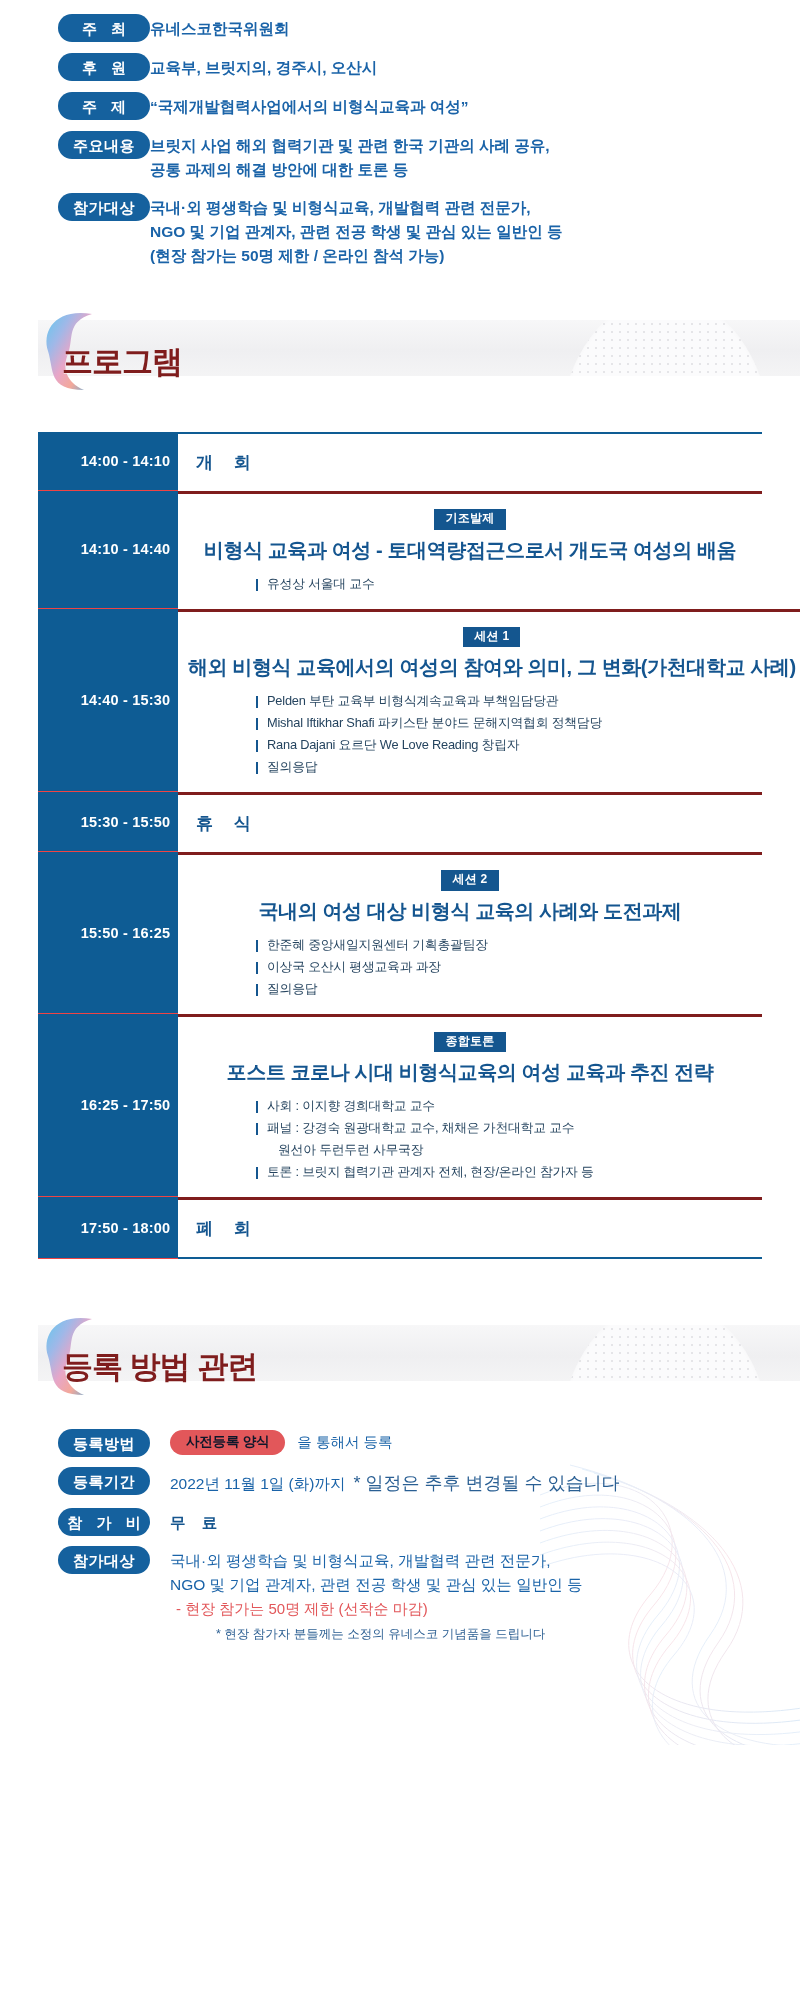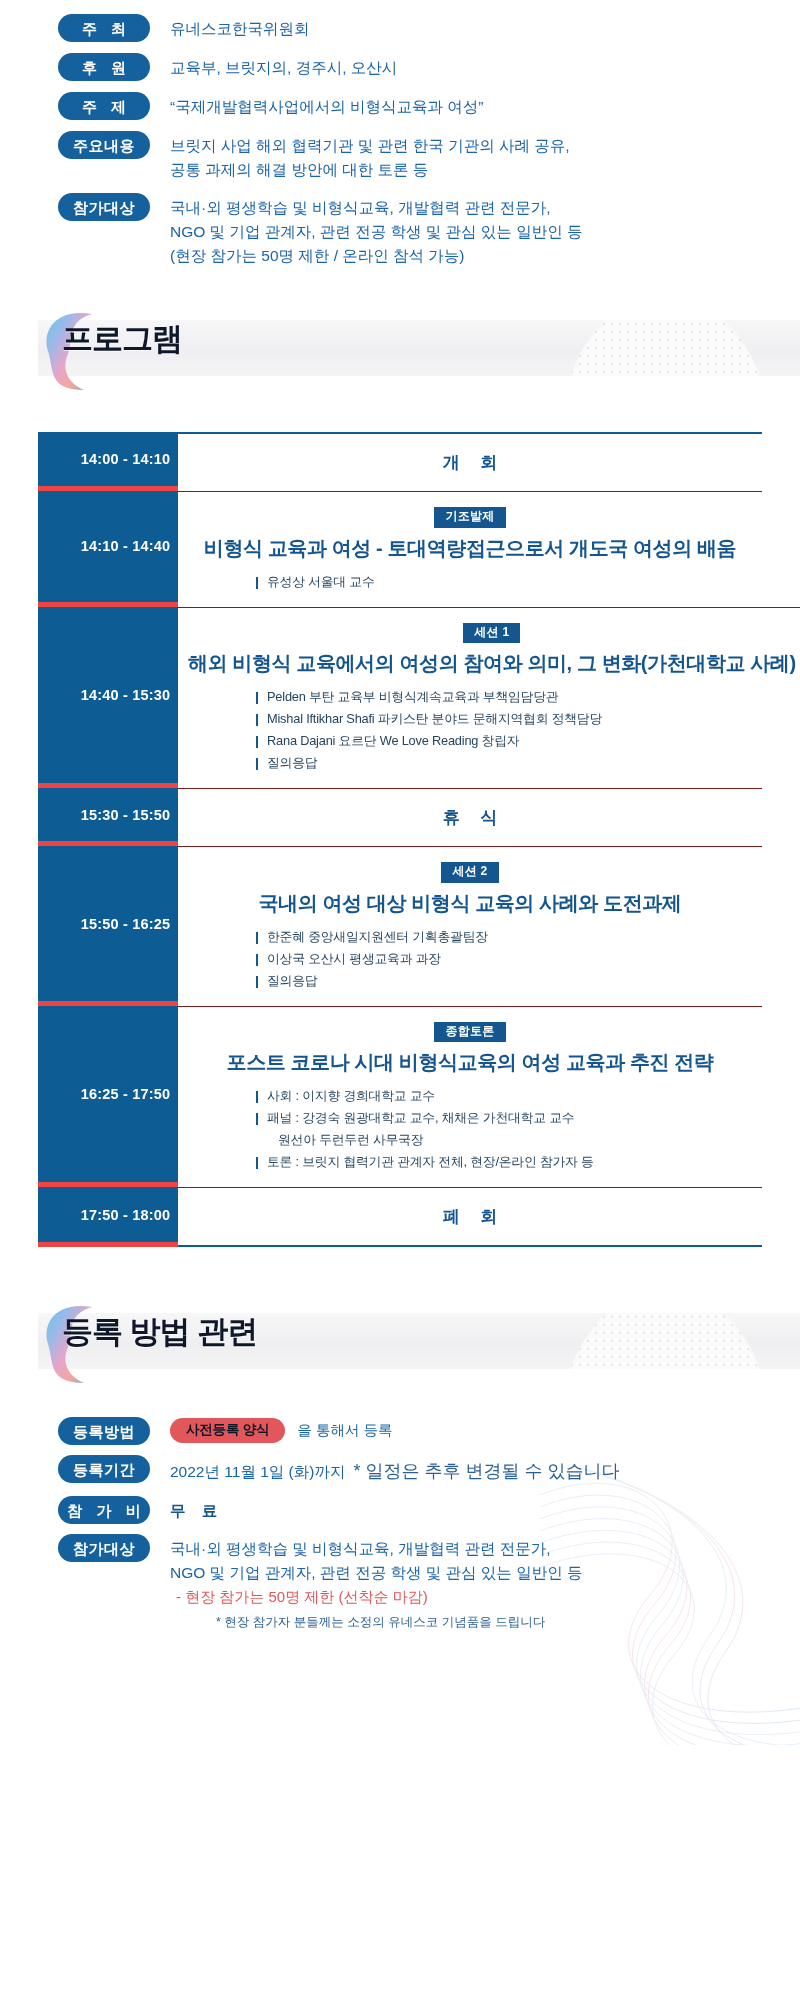--- a/index.html
+++ b/index.html
@@ -52,25 +52,24 @@
     font-size: 15px;
     font-weight: bold;
     letter-spacing: .5px;
     display: flex;
     align-items: center;
     justify-content: center;
     line-height: 1;
   }
   .pill.wide-space { letter-spacing: 5px; text-indent: 5px; }
   .info-text {
-    margin-left: 20px;
     color: #1a63a8;
     font-size: 15.5px;
     line-height: 1.55;
-    font-weight: 400;
+    font-weight: 700;
     padding-top: 3px;
   }
   .info-text .ln { display: block; white-space: nowrap; }
 
   
   .section-header {
     position: relative;
     height: 72px;
     margin-top: 44px;
     z-index: 2;
@@ -102,24 +101,24 @@
     height: 140px;
     border-radius: 50% 50% 0 0 / 100% 100% 0 0;
     background-image: radial-gradient(#e2e2e5 1px, transparent 1.2px);
     background-size: 8px 8px;
     opacity: .85;
   }
   .sh-arc { position: absolute; left: 30px; top: -6px; width: 92px; height: 90px; }
   .sh-title {
     position: absolute;
     left: 62px;
-    top: 6px;
+    top: 29px;
     font-size: 31px;
     font-weight: bold;
-    color: #0f172a;
+    color: #7f1d1d;
     letter-spacing: -1px;
     white-space: nowrap;
     text-shadow: 0 1px 0 rgba(255,255,255,.6);
   }
 
   
   .program {
     position: relative;
     z-index: 2;
     margin: 48px 0 0 38px;
@@ -129,36 +128,35 @@
   .ptime {
     flex: 0 0 140px;
     background: #0e5c94;
     color: #ffffff;
     font-size: 14.5px;
     font-weight: bold;
     letter-spacing: .2px;
     display: flex;
     align-items: center;
     justify-content: center;
-    border-bottom: 5px solid #ef4444;
+    border-bottom: 1px solid #ef4444;
     padding-left: 35px;
   }
   .pbody {
     flex: 1 1 auto;
-    border-top: 1px solid #7f1d1d;
+    border-top: 3px solid #7f1d1d;
     padding: 0 10px;
     display: flex;
     flex-direction: column;
     justify-content: center;
   }
   .prow:first-child .pbody { border-top: 2px solid #0e5c94; }
   .prow.last .pbody { border-bottom: 2px solid #0e5c94; }
 
   .p-simple {
-    text-align: center;
     color: #14558f;
     font-size: 17px;
     font-weight: bold;
     letter-spacing: 8px;
     text-indent: 8px;
     padding: 17px 0;
   }
   .p-tagwrap { text-align: center; padding-top: 14px; }
   .p-tag {
     display: inline-block;

